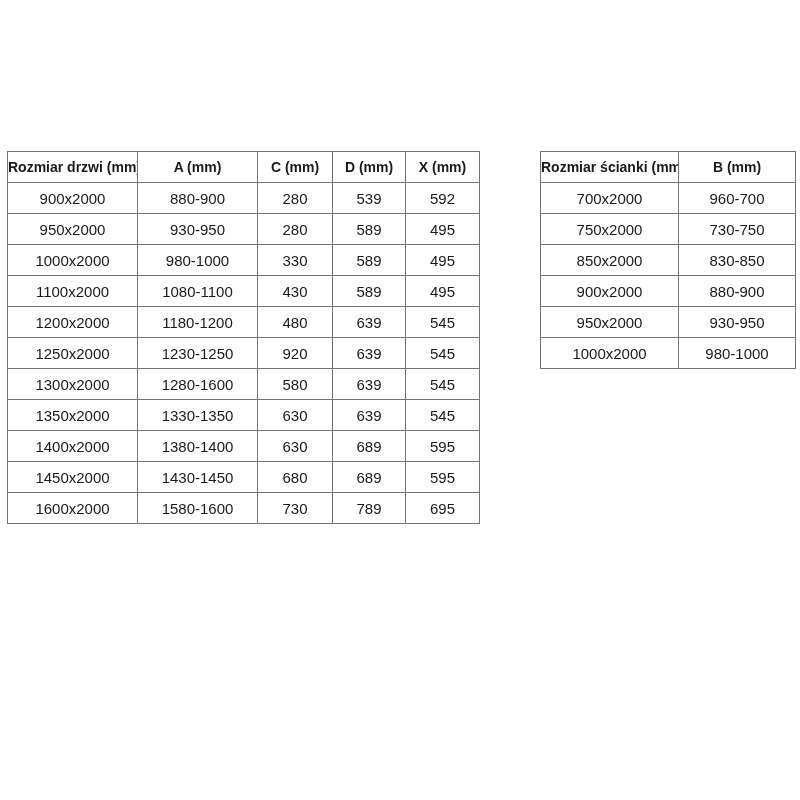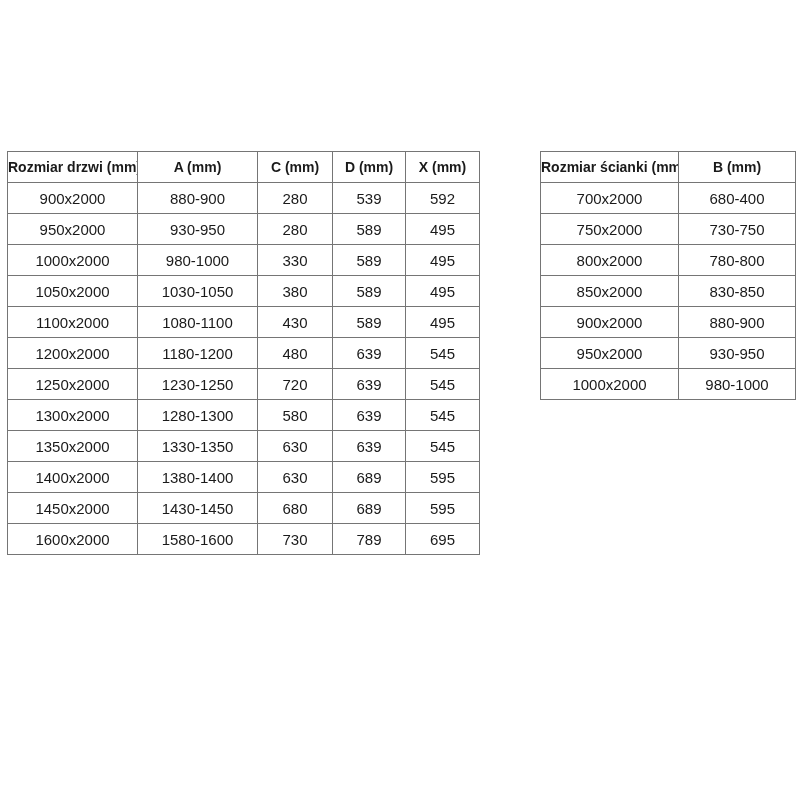--- a/index.html
+++ b/index.html
@@ -88,50 +88,43 @@
           <td>495</td>
         </tr>
         <tr>
           <td>1000x2000</td>
           <td>980-1000</td>
           <td>330</td>
           <td>589</td>
           <td>495</td>
         </tr>
         <tr>
-          <td>1050x2000</td>
-          <td>1030-1050</td>
-          <td>380</td>
-          <td>589</td>
-          <td>495</td>
-        </tr>
-        <tr>
           <td>1100x2000</td>
           <td>1080-1100</td>
           <td>430</td>
           <td>589</td>
           <td>495</td>
         </tr>
         <tr>
           <td>1200x2000</td>
           <td>1180-1200</td>
           <td>480</td>
           <td>639</td>
           <td>545</td>
         </tr>
         <tr>
           <td>1250x2000</td>
           <td>1230-1250</td>
-          <td>720</td>
+          <td>920</td>
           <td>639</td>
           <td>545</td>
         </tr>
         <tr>
           <td>1300x2000</td>
-          <td>1280-1300</td>
+          <td>1280-1600</td>
           <td>580</td>
           <td>639</td>
           <td>545</td>
         </tr>
         <tr>
           <td>1350x2000</td>
           <td>1330-1350</td>
           <td>630</td>
           <td>639</td>
           <td>545</td>
@@ -167,29 +160,25 @@
       </colgroup>
   <thead>
         <tr>
           <th>Rozmiar ścianki (mm)</th>
           <th>B (mm)</th>
         </tr>
       </thead>
       <tbody>
         <tr>
           <td>700x2000</td>
-          <td>680-400</td>
+          <td>960-700</td>
         </tr>
         <tr>
           <td>750x2000</td>
           <td>730-750</td>
-        </tr>
-        <tr>
-          <td>800x2000</td>
-          <td>780-800</td>
         </tr>
         <tr>
           <td>850x2000</td>
           <td>830-850</td>
         </tr>
         <tr>
           <td>900x2000</td>
           <td>880-900</td>
         </tr>
         <tr>

